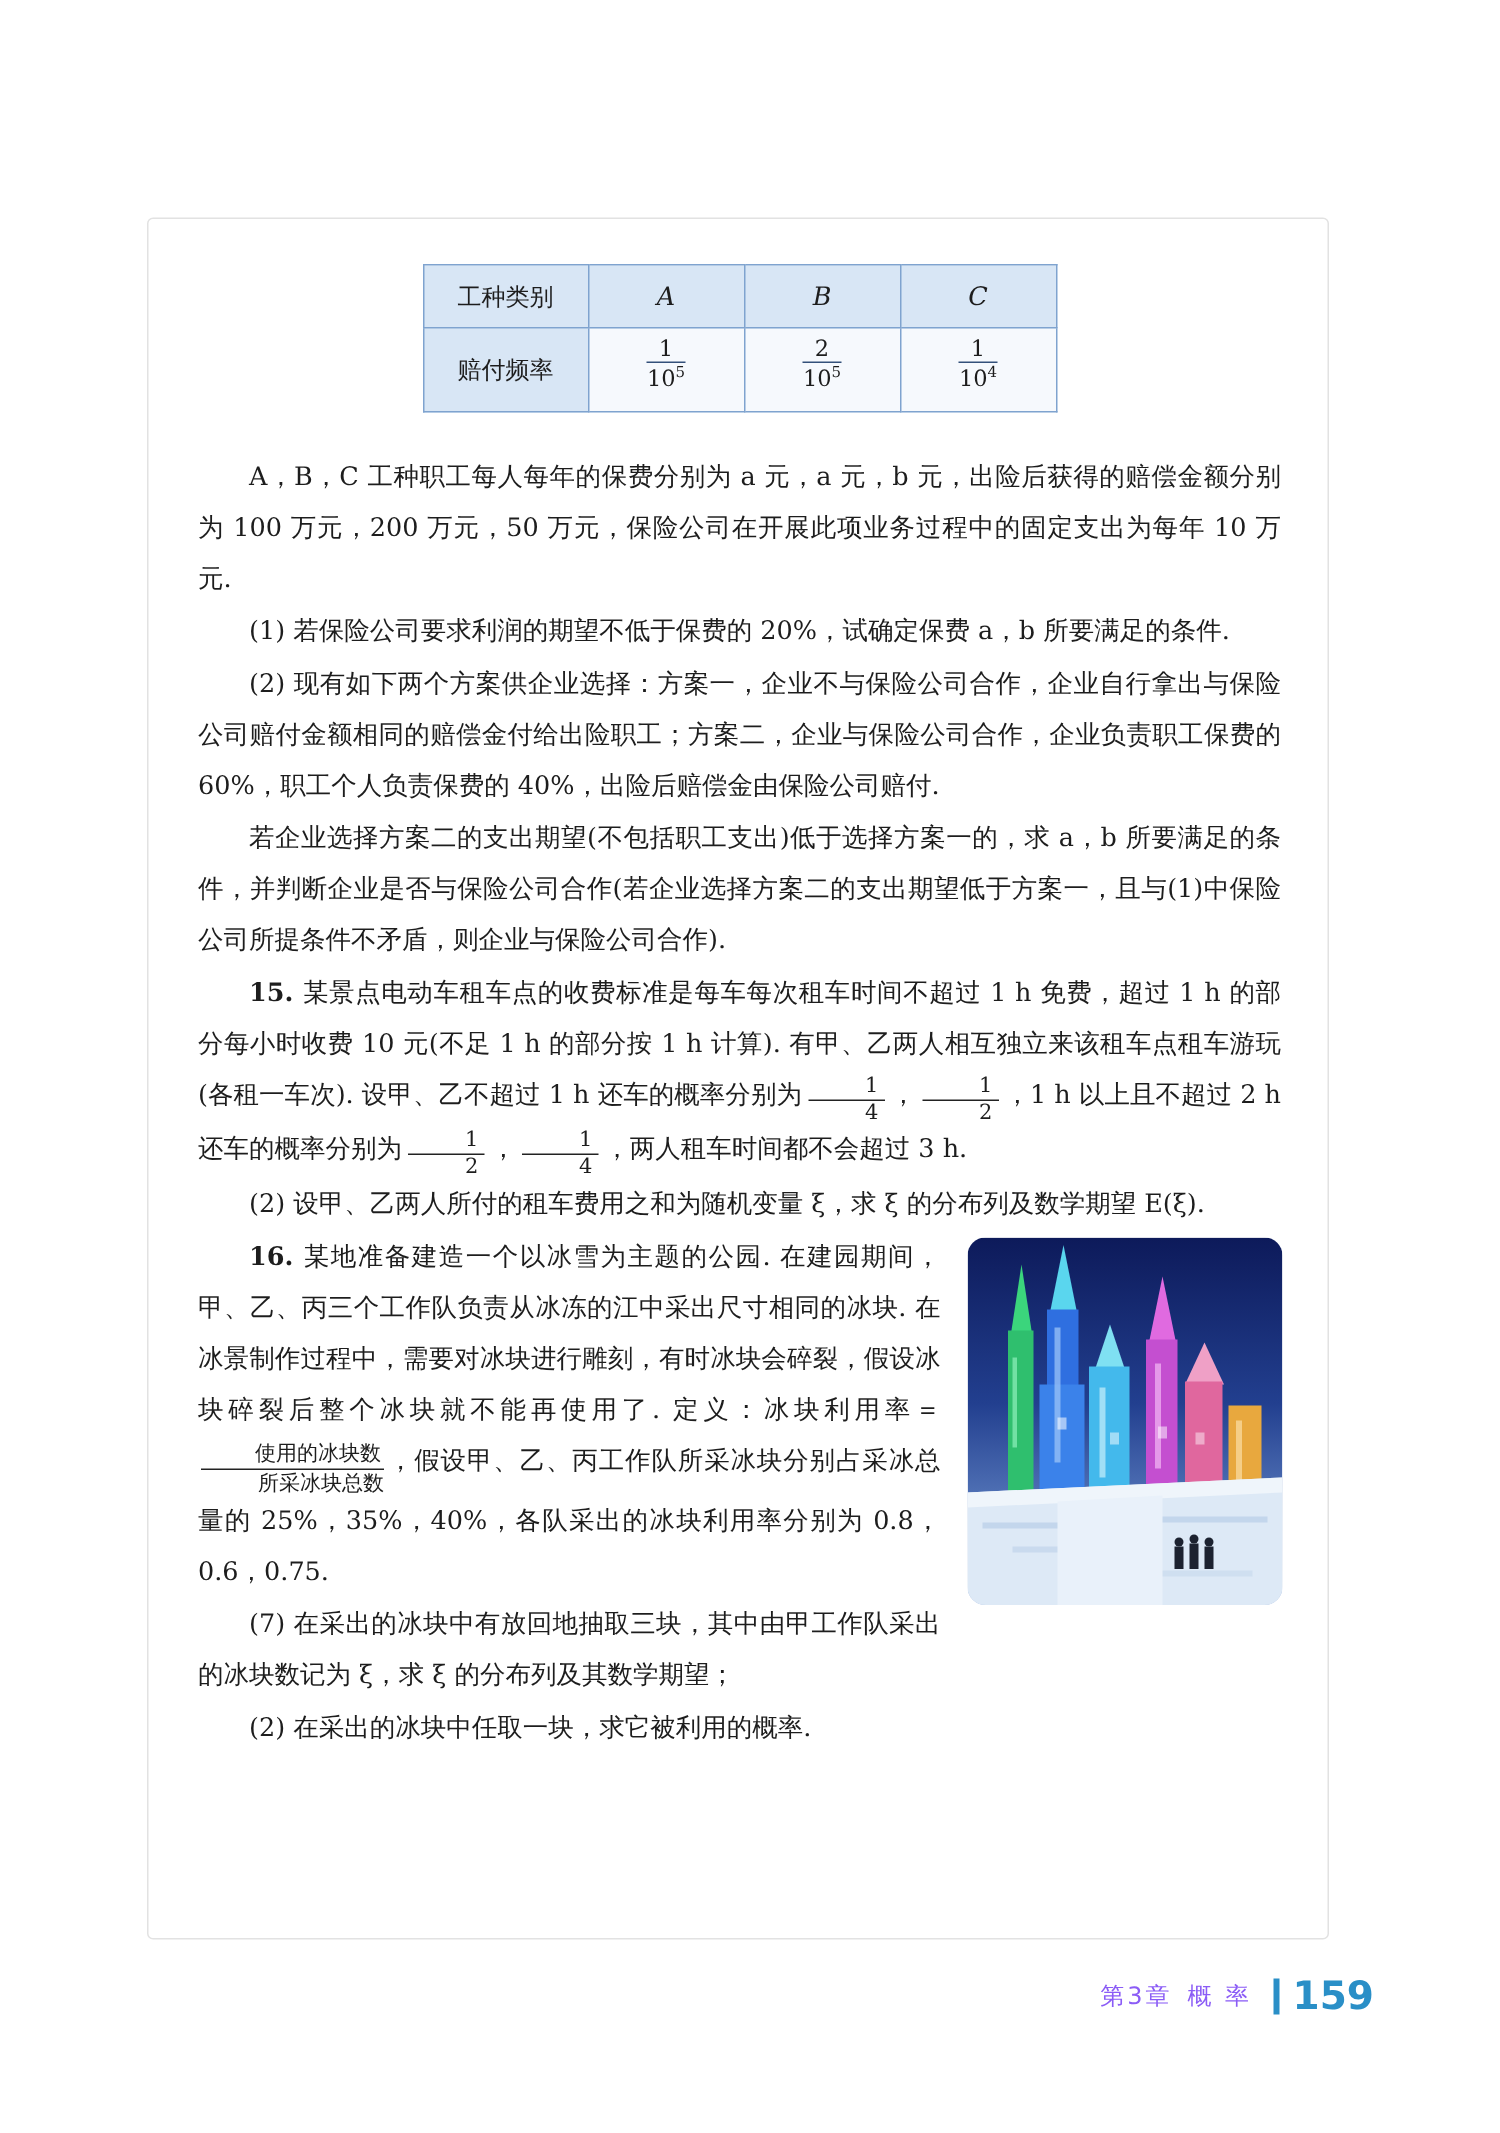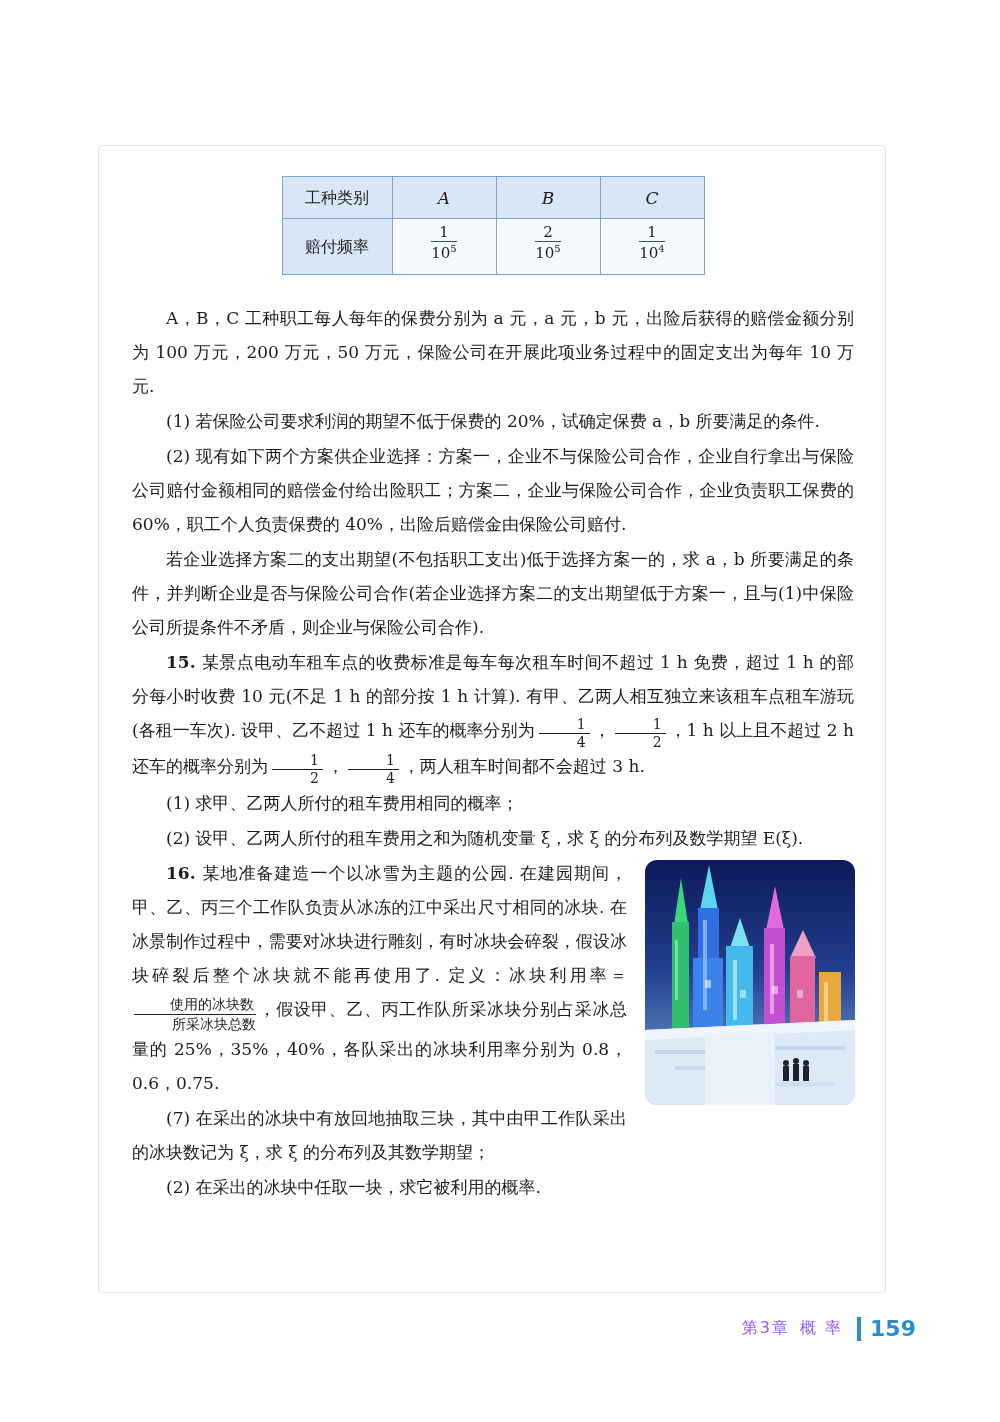--- a/index.html
+++ b/index.html
@@ -60,21 +60,21 @@
   .clearfix::after { content:""; display:block; clear:both; }
 
   
   .footer {
     position:absolute; top:1316px; right:84px;
     display:flex; align-items:center;
     font-family:"DejaVu Sans","Liberation Sans",sans-serif;
   }
   .chap  { color:#8b5cf6; font-size:16px; letter-spacing:2px; margin-right:10px; }
   .fbar  { display:inline-block; width:4px; height:24px; background:#2a8fc7; margin:0 9px 0 4px; }
-  .pageno{ color:#2a8fc7; font-size:22px; font-weight:bold; }
+  .pageno{ color:#2a8fc7; font-size:26px; font-weight:bold; }
 </style>
 </head>
 <body>
 
 <div class="canvas">
   <div class="sheet">
     <div class="content">
 
       <table class="ptable">
         <tbody>
@@ -101,21 +101,20 @@
 
       <p class="para">A，B，C 工种职工每人每年的保费分别为 a 元，a 元，b 元，出险后获得的赔偿金额分别为 100 万元，200 万元，50 万元，保险公司在开展此项业务过程中的固定支出为每年 10 万元.</p>
 
       <p class="para">(1) 若保险公司要求利润的期望不低于保费的 20%，试确定保费 a，b 所要满足的条件.</p>
       <p class="para">(2) 现有如下两个方案供企业选择：方案一，企业不与保险公司合作，企业自行拿出与保险公司赔付金额相同的赔偿金付给出险职工；方案二，企业与保险公司合作，企业负责职工保费的 60%，职工个人负责保费的 40%，出险后赔偿金由保险公司赔付.</p>
       <p class="para">若企业选择方案二的支出期望(不包括职工支出)低于选择方案一的，求 a，b 所要满足的条件，并判断企业是否与保险公司合作(若企业选择方案二的支出期望低于方案一，且与(1)中保险公司所提条件不矛盾，则企业与保险公司合作).</p>
 
       <p class="para">
         <span class="pnum">15.</span><span>某景点电动车租车点的收费标准是每车每次租车时间不超过 1 h 免费，超过 1 h 的部分每小时收费 10 元(不足 1 h 的部分按 1 h 计算). 有甲、乙两人相互独立来该租车点租车游玩(各租一车次). 设甲、乙不超过 1 h 还车的概率分别为</span><span class="frac"><span class="fn">1</span><span class="fd">4</span></span><span>，</span><span class="frac"><span class="fn">1</span><span class="fd">2</span></span><span>，1 h 以上且不超过 2 h 还车的概率分别为</span><span class="frac"><span class="fn">1</span><span class="fd">2</span></span><span>，</span><span class="frac"><span class="fn">1</span><span class="fd">4</span></span><span>，两人租车时间都不会超过 3 h.</span>
       </p>
-      <p class="para">(1) 求甲、乙两人所付的租车费用相同的概率；</p>
       <p class="para">(2) 设甲、乙两人所付的租车费用之和为随机变量 ξ，求 ξ 的分布列及数学期望 E(ξ).</p>
 
       <div class="prob16 clearfix">
         <div class="photo">
           <svg viewBox="0 0 210 245" width="210" height="245" xmlns="http://www.w3.org/2000/svg">
             <defs>
               <linearGradient id="sky" x1="0" y1="0" x2="0" y2="1">
                 <stop offset="0%" stop-color="#0d1a5a"></stop>
                 <stop offset="45%" stop-color="#223f8f"></stop>
                 <stop offset="78%" stop-color="#5d7fc0"></stop>

